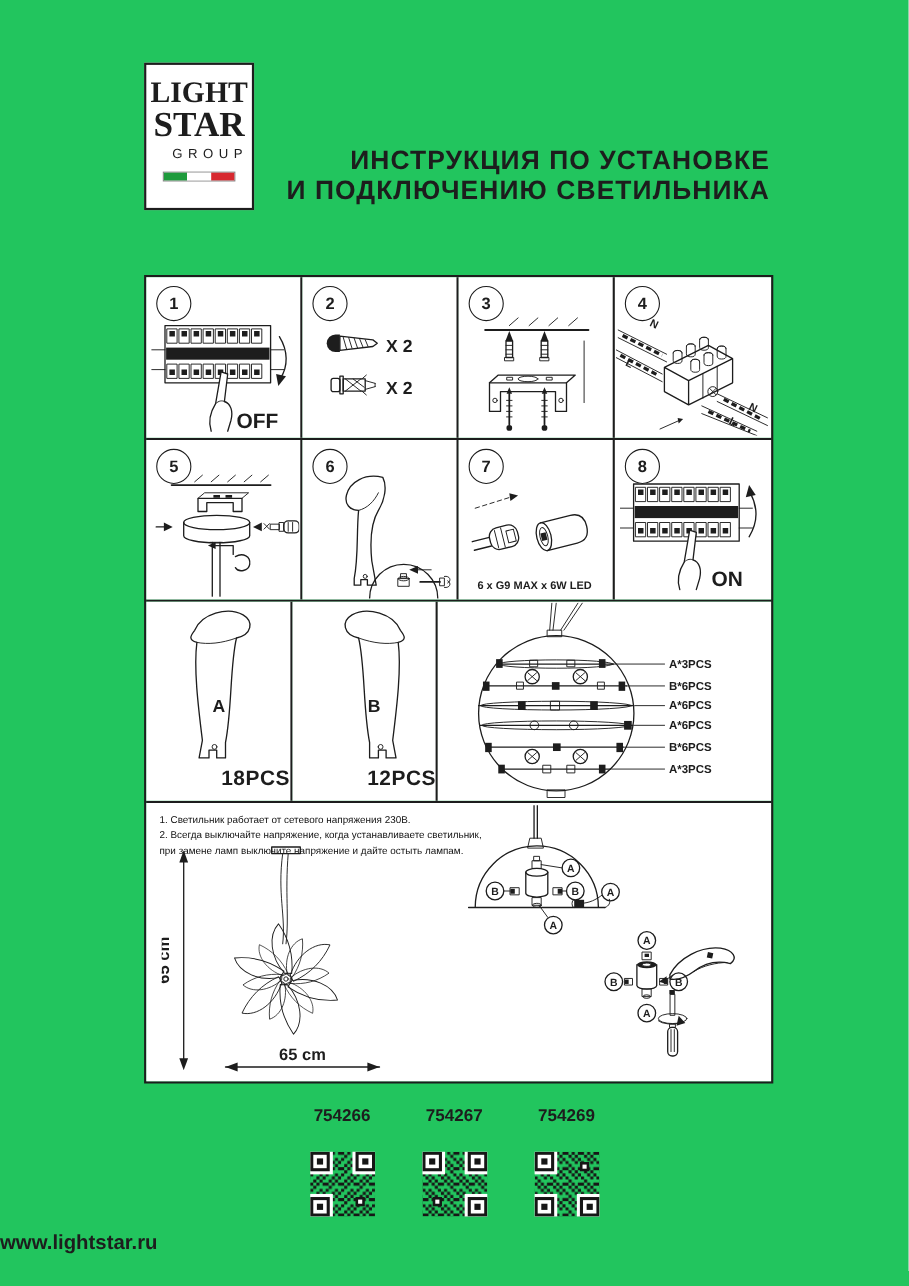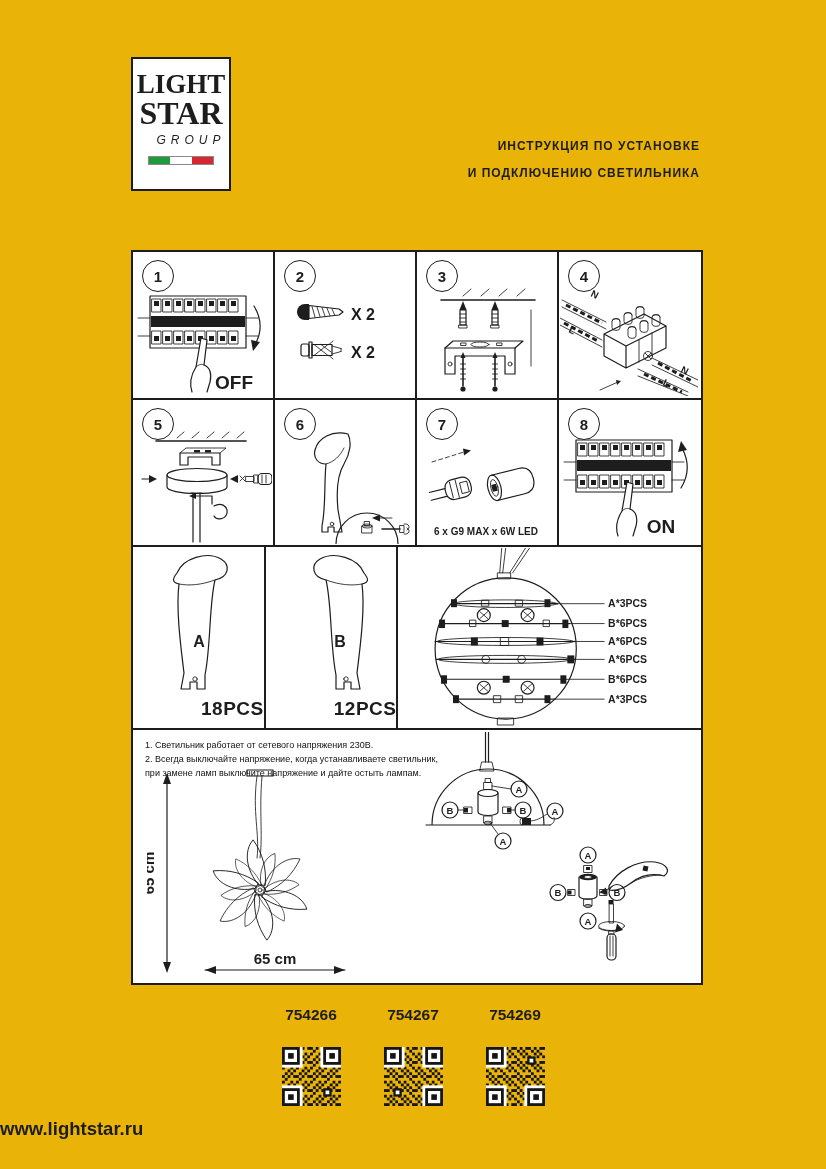--- a/index.html
+++ b/index.html
@@ -1,29 +1,29 @@
 <!DOCTYPE html>
 <html><head>
 <meta charset="utf-8">
 <style>
   html,body{margin:0;padding:0;background:#e8e8e8;}
-  #page{position:relative;width:826px;height:1169px;background:#eab308;margin:0 auto;
+  #page{position:relative;width:826px;height:1169px;background:#22c55e;margin:0 auto;
         font-family:"Liberation Sans",sans-serif;color:#1d1d1d;overflow:hidden;}
   
   #logo{position:absolute;left:131px;top:57px;width:100px;height:134px;border:2px solid #1d1d1d;
         background:#fff;text-align:center;box-sizing:border-box;}
   .logo-word1{font-family:"Liberation Serif",serif;font-weight:bold;font-size:27px;line-height:1;margin-top:12px;letter-spacing:0px;}
   .logo-word2{font-family:"Liberation Serif",serif;font-weight:bold;font-size:32px;line-height:0.95;letter-spacing:0px;}
-  .logo-word3{font-size:12px;letter-spacing:5px;margin-top:5px;padding-left:20px;font-style:italic;}
+  .logo-word3{font-size:12px;letter-spacing:5px;margin-top:5px;padding-left:20px;}
   .flag{width:66px;height:9px;margin:9px auto 0;display:flex;border:1px solid #8a8a8a;box-sizing:border-box;}
   .flag span{flex:1;}
   #title-block{position:absolute;right:126px;top:54px;text-align:right;}
   .title-line{font-weight:bold;font-size:17.5px;line-height:26px;letter-spacing:0.5px;}
   #instruction-block{position:absolute;right:126px;top:133px;text-align:right;}
-  .instr-line{font-weight:bold;font-size:12px;line-height:27px;letter-spacing:1px;}
+  .instr-line{font-weight:bold;font-size:24px;line-height:27px;letter-spacing:1px;}
   
   #grid{position:absolute;left:131px;top:250px;width:572px;border:2px solid #1d1d1d;box-sizing:border-box;}
   .row{display:flex;border-bottom:2px solid #1d1d1d;}
   .row:last-child{border-bottom:none;}
   .cell{position:relative;border-right:2px solid #1d1d1d;box-sizing:border-box;overflow:hidden;background:#fff;}
   .cell:last-child{border-right:none;}
   .r1 .cell{height:146px;}
   .r2 .cell{height:145px;}
   .r3 .cell{height:181px;}
   .r4 .cell{height:253px;}

